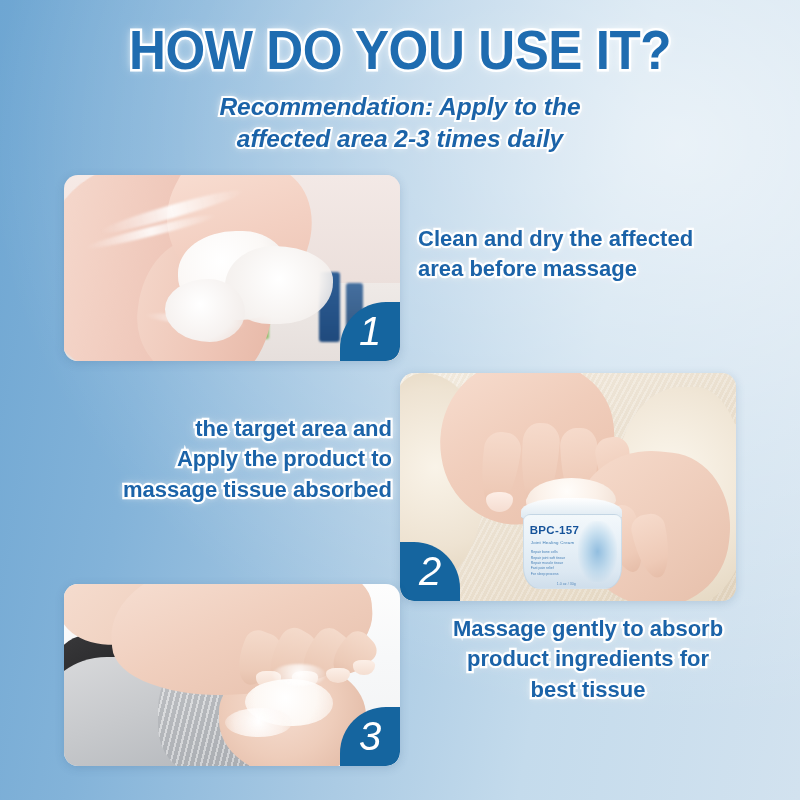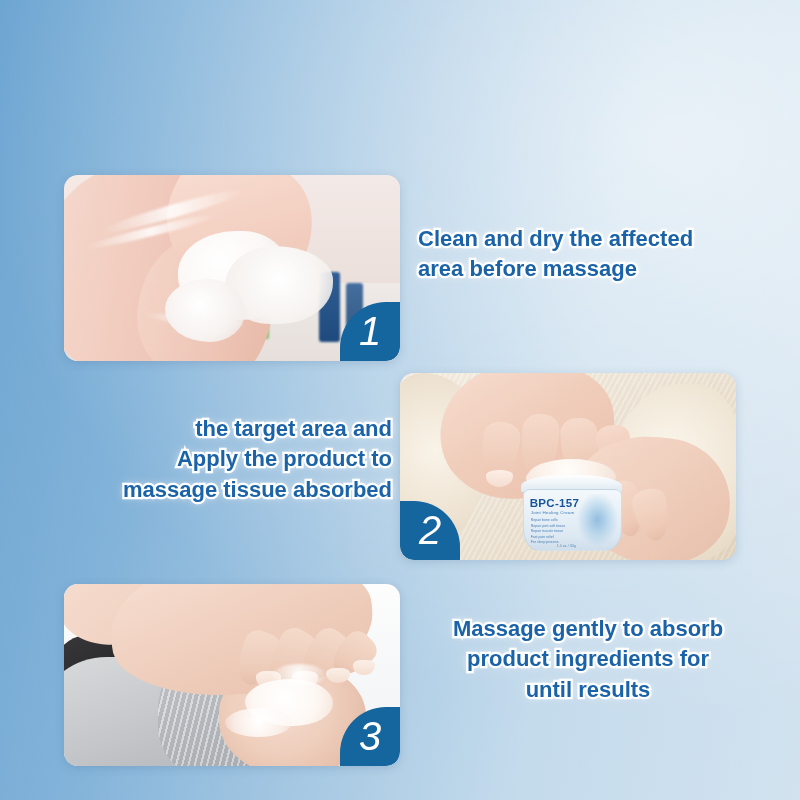--- a/index.html
+++ b/index.html
@@ -78,21 +78,21 @@
   #step3-text { left: 418px; top: 614px; width: 340px; text-align: center; }
 
   
   .photo-card {
     position: absolute;
     border-radius: 14px;
     overflow: hidden;
     box-shadow: 0 2px 10px rgba(40,80,120,0.18);
   }
   #photo-1 { left: 64px;  top: 175px; width: 336px; height: 186px; }
-  #photo-2 { left: 400px; top: 373px; width: 336px; height: 187px; }
+  #photo-2 { left: 400px; top: 373px; width: 336px; height: 228px; }
   #photo-3 { left: 64px;  top: 584px; width: 336px; height: 182px; }
 
   .photo-inner { position: absolute; inset: 0; }
 
   
   .p1-bg {
     position: absolute; inset: 0;
     background:
       linear-gradient(160deg, #f6eae6 0%, #f2e2dd 30%, #ede0dc 60%, #e8dcd8 100%);
   }
@@ -362,20 +362,27 @@
     right: 0; bottom: 0;
     border-radius: 46px 0 14px 0;
   }
   .badge-num { transform: translateY(-1px); }
 </style>
 </head>
 <body>
 
 <div id="infographic">
 
+  <div class="header">
+    <div class="main-title">HOW DO YOU USE IT?</div>
+    <div class="subtitle">
+      <div>Recommendation: Apply to the</div>
+      <div>affected area 2-3 times daily</div>
+    </div>
+  </div>
 
   <div class="photo-card" id="photo-1">
     <div class="photo-inner">
       <div class="p1-bg"></div>
       <div class="p1-tilewall"></div>
       <div class="p1-counter"></div>
       <div class="p1-bottle-a"></div>
       <div class="p1-bottle-b"></div>
       <div class="p1-green"></div>
       <div class="p1-dark"></div>
@@ -472,16 +479,16 @@
       <div class="p3-cream-c"></div>
     </div>
     <div class="step-badge" id="badge-3">
       <span class="badge-num">3</span>
     </div>
   </div>
 
   <div class="step-text" id="step3-text">
     <div>Massage gently to absorb</div>
     <div>product ingredients for</div>
-    <div>until results</div>
+    <div>best tissue</div>
   </div>
 
 </div>
 
 </body></html>

